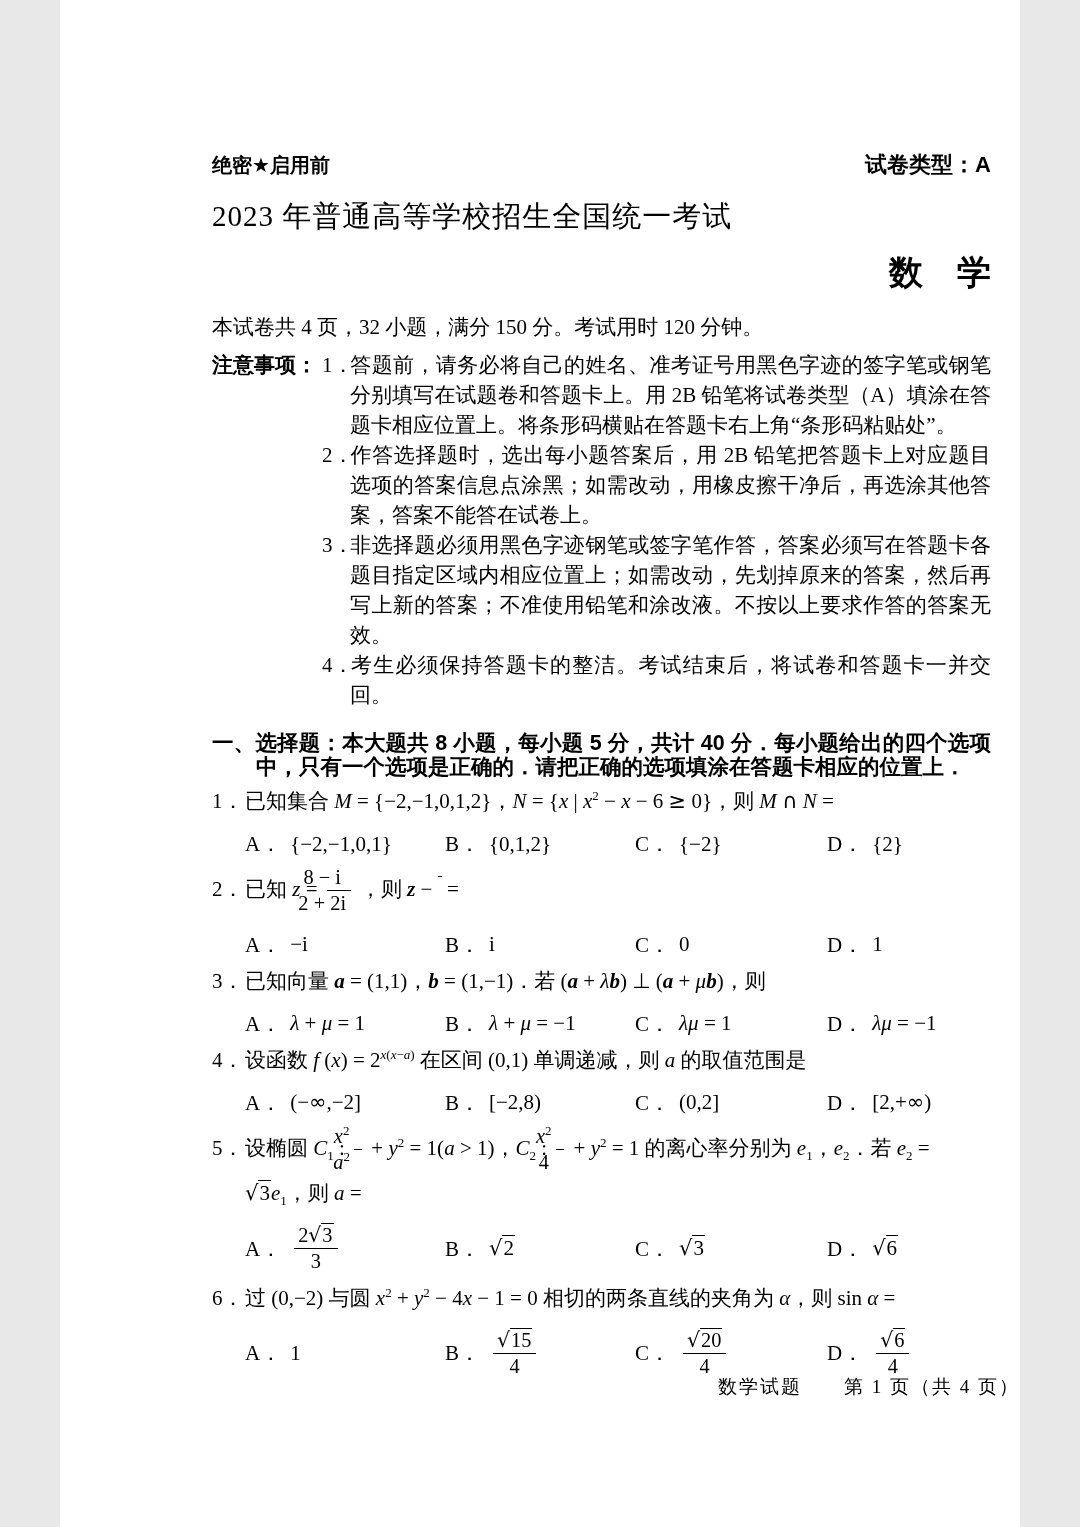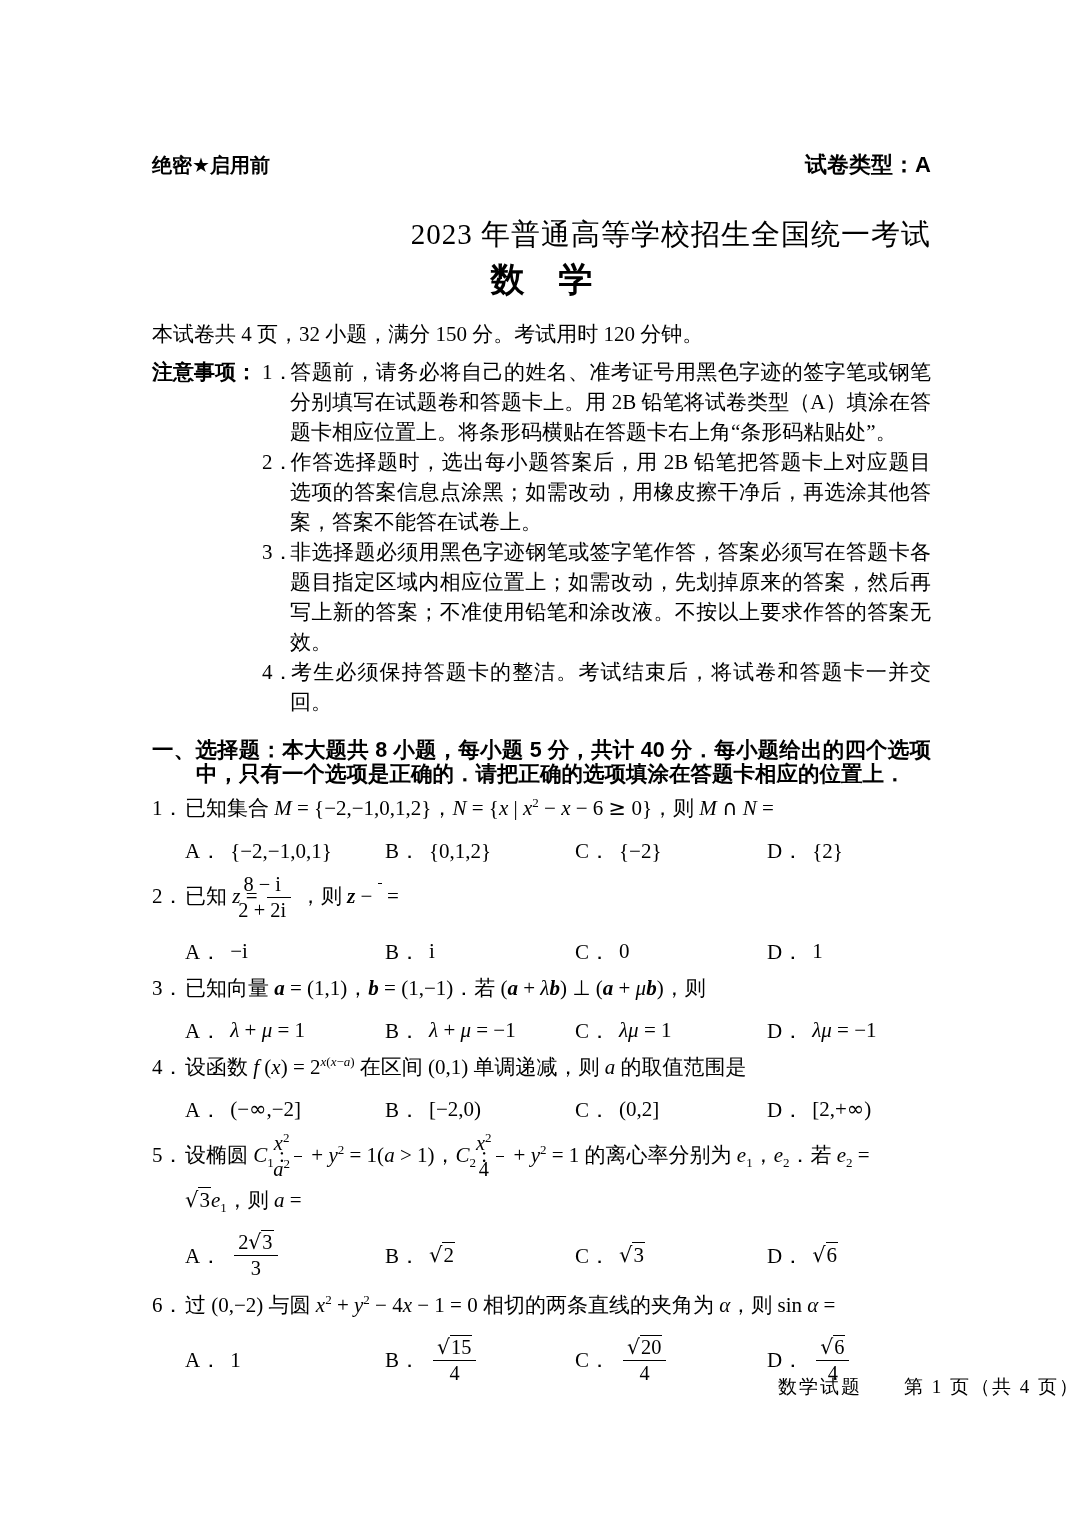--- a/index.html
+++ b/index.html
@@ -1,21 +1,21 @@
 <!DOCTYPE html>
 <html><head>
 <meta charset="utf-8">
 <style>
   * { box-sizing: border-box; margin: 0; padding: 0; }
   html, body { background: #e8e8e8; }
   body { font-family: "Liberation Serif", "DejaVu Serif", serif; color: #000; }
 
   .page {
     position: relative;
-    width: 1080px;
+    width: 960px;
     height: 1527px;
     margin: 0 auto;
     background: #ffffff;
     overflow: hidden;
   }
   .content {
     position: absolute;
     left: 152px;
     top: 150px;
     width: 779px;
@@ -32,29 +32,29 @@
     font-weight: bold;
     font-size: 20px;
   }
   .paper-type-label {
     font-family: "Liberation Sans", "DejaVu Sans", sans-serif;
     font-weight: bold;
     font-size: 22px;
   }
 
   .main-title {
-    margin-top: 35px;
-    text-align: right;
+    margin-top: 17px;
+    text-align: left;
     font-size: 29px;
     font-weight: 400;
     letter-spacing: 1px;
   }
   .subject-title {
-    margin-top: 2px;
-    text-align: center;
+    margin-top: 13px;
+    text-align: right;
     font-family: "Liberation Sans", "DejaVu Sans", sans-serif;
     font-weight: bold;
     font-size: 34px;
   }
 
   .exam-info {
     margin-top: 16px;
     font-size: 21px;
     line-height: 30px;
   }
@@ -237,21 +237,21 @@
 
     <div class="question">
       <div class="q-stem"><span class="q-num">4．</span><span>设函数 <i>f</i> (<i>x</i>) = 2<sup><i>x</i>(<i>x</i>−<i>a</i>)</sup> 在区间 (0,1) 单调递减，则 <i>a</i> 的取值范围是</span></div>
       <div class="options">
         <span class="opt">
             <span class="opt-label">A．</span>
             <span>(−<span class="sym">∞</span>,−2]</span>
           </span>
         <span class="opt">
             <span class="opt-label">B．</span>
-            <span>[−2,0)</span>
+            <span>[−2,8)</span>
           </span>
         <span class="opt">
             <span class="opt-label">C．</span>
             <span>(0,2]</span>
           </span>
         <span class="opt">
             <span class="opt-label">D．</span>
             <span>[2,+<span class="sym">∞</span>)</span>
           </span>
       </div>

